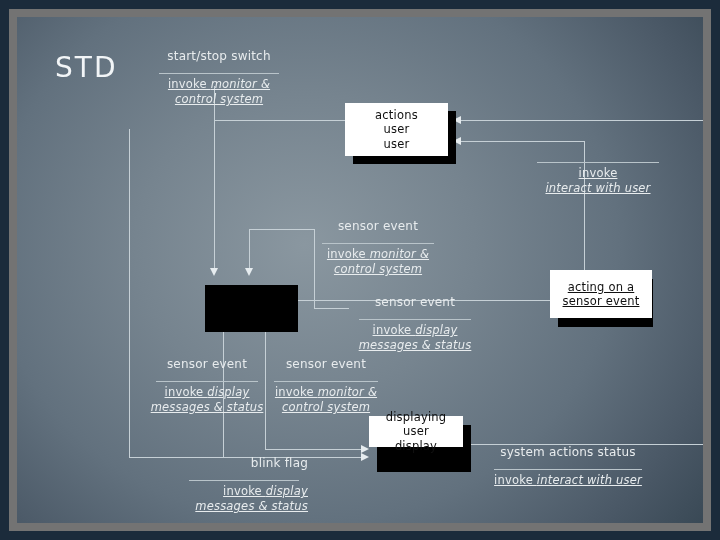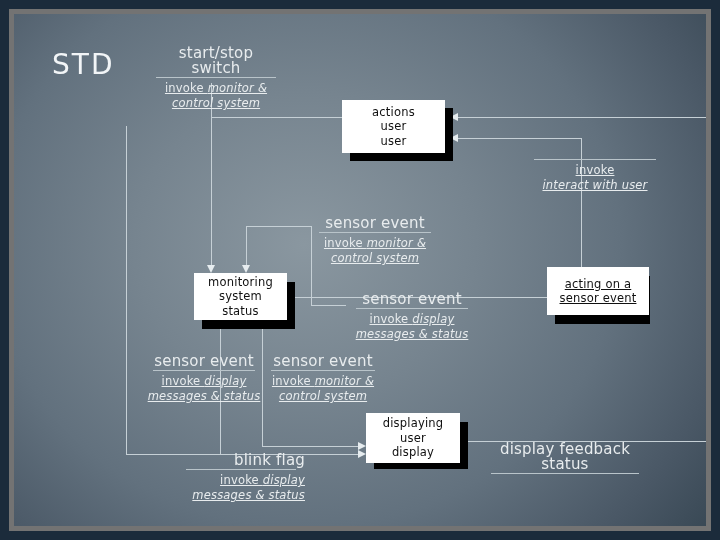--- a/index.html
+++ b/index.html
@@ -10,21 +10,21 @@
     font-family:"DejaVu Sans","Liberation Sans",sans-serif;
   }
   #slide{
     position:relative;width:720px;height:540px;
     background:#1b2b3b;
     box-sizing:border-box;
   }
   
   #frame{
     position:absolute;left:9px;top:9px;right:9px;bottom:9px;
-    border:5px solid #737373;
+    border:8px solid #737373;
     box-sizing:border-box;
     overflow:hidden;
   }
   
   #canvas{
     position:absolute;left:0;top:0;width:100%;height:100%;
     background:
       radial-gradient(ellipse 95% 115% at 42% 45%,
         #8a97a0 0%,
         #76848f 26%,
@@ -59,23 +59,23 @@
   
   .tlabel{
     position:absolute;
     color:#e8ecee;
     text-align:center;
     z-index:6;
     font-family:"DejaVu Sans","Liberation Sans",sans-serif;
   }
   .tlabel .ev{
     display:block;
-    font-size:15px;
+    font-size:12px;
     line-height:15px;
-    padding-bottom:0;
+    padding-bottom:8px;
     letter-spacing:.2px;
   }
   .tlabel .rule{
     display:block;
     height:1px;
     background:#b9c4ca;
     margin:1px auto 3px auto;
   }
   .tlabel .act{
     display:block;
@@ -169,38 +169,31 @@
       <div class="shadow" style="left:336px;top:94px;width:103px;height:53px;"></div>
       <div class="state" style="left:328px;top:86px;width:103px;height:53px;">
         <div>
           <span>actions</span>
           <span>user</span>
           <span>user</span>
         </div>
       </div>
 
       <div class="shadow" style="left:188px;top:268px;width:93px;height:47px;"></div>
-      <div class="state" style="left:180px;top:259px;width:93px;height:47px;">
-        <div>
-          <span>monitoring</span>
-          <span>system</span>
-          <span>status</span>
-        </div>
-      </div>
 
       <div class="shadow" style="left:541px;top:262px;width:95px;height:48px;"></div>
       <div class="state" style="left:533px;top:253px;width:102px;height:48px;text-decoration:underline;">
         <div>
           <span>acting on a</span>
           <span>sensor event</span>
         </div>
       </div>
 
       <div class="shadow" style="left:360px;top:408px;width:94px;height:47px;"></div>
-      <div class="state" style="left:352px;top:399px;width:94px;height:50px;align-items:center;">
+      <div class="state" style="left:352px;top:399px;width:94px;height:31px;align-items:center;">
         <div>
           <span>displaying</span>
           <span>user</span>
           <span>display</span>
         </div>
       </div>
 
       <div class="tlabel" style="left:138px;top:32px;width:128px;">
         <span class="ev">start/stop switch</span>
         <span class="rule" style="width:120px;"></span>
@@ -243,19 +236,20 @@
       </div>
 
       <div class="tlabel" style="left:163px;top:439px;width:128px;text-align:right;">
         <span class="ev">blink flag</span>
         <span class="rule" style="width:110px;"></span>
         <span class="act"><span>invoke </span><i>display</i></span>
         <span class="act"><i>messages &amp; status</i></span>
       </div>
 
       <div class="tlabel" style="left:466px;top:428px;width:170px;">
-        <span class="ev">display feedback status</span>
+        <span class="ev">system actions status</span>
         <span class="rule" style="width:148px;"></span>
+        <span class="act"><span>invoke </span><i>interact with user</i></span>
       </div>
 
     </div>
   </div>
 </div>
 
 </body></html>

